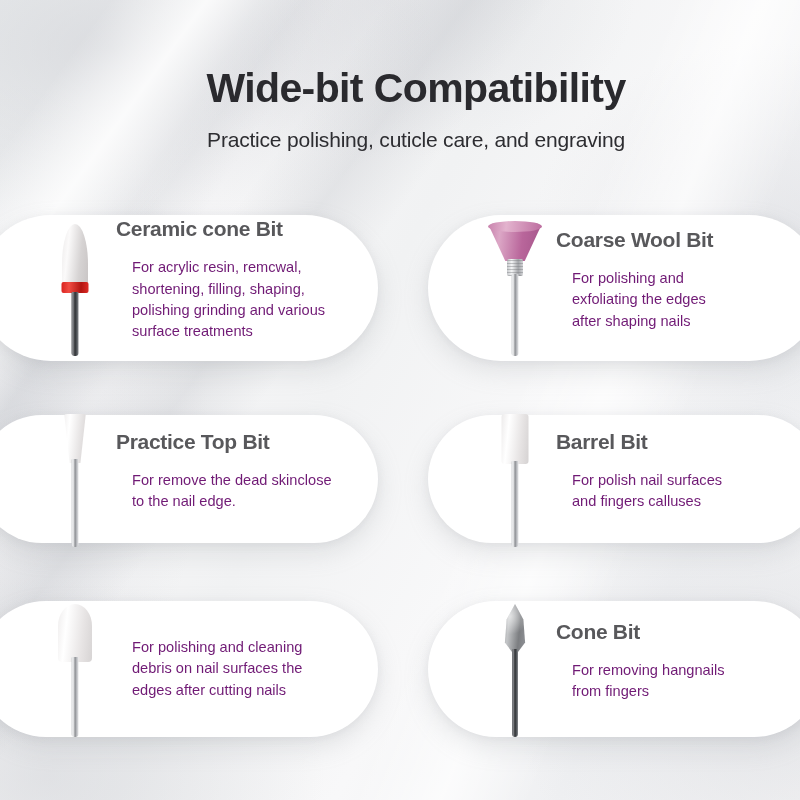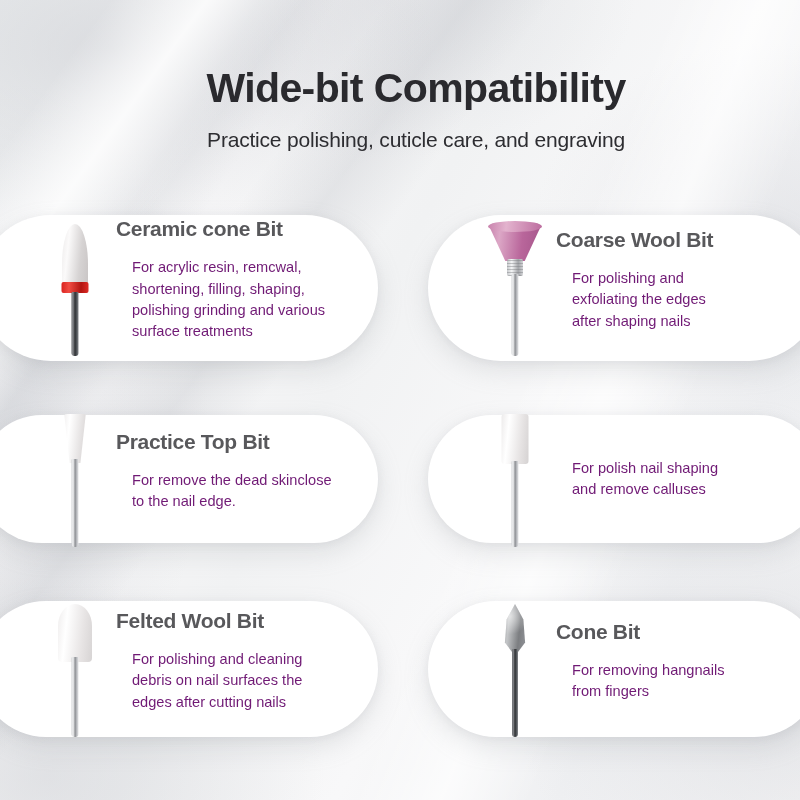--- a/index.html
+++ b/index.html
@@ -327,37 +327,37 @@
     </div>
 
     <div class="card right">
       <div class="bit-wrap">
         <div class="bit bit-barrel">
           <div class="head"></div>
           <div class="shank silver"></div>
         </div>
       </div>
       <div class="text-wrap">
-        <p class="card-desc">For polish nail shaping and remove calluses</p>
+        <p class="card-title">Barrel Bit</p>
+        <p class="card-desc">For polish nail surfaces and fingers calluses</p>
       </div>
     </div>
 
   </div>
 
   <div class="row r3">
 
     <div class="card left">
       <div class="bit-wrap">
         <div class="bit bit-wool">
           <div class="head"></div>
           <div class="shank silver"></div>
         </div>
       </div>
       <div class="text-wrap">
-        <p class="card-title">Felted Wool Bit</p>
         <p class="card-desc">For polishing and cleaning debris on nail surfaces the edges after cutting nails</p>
       </div>
     </div>
 
     <div class="card right">
       <div class="bit-wrap">
         <div class="bit bit-cone">
           <div class="head"></div>
           <div class="shank dark"></div>
         </div>

